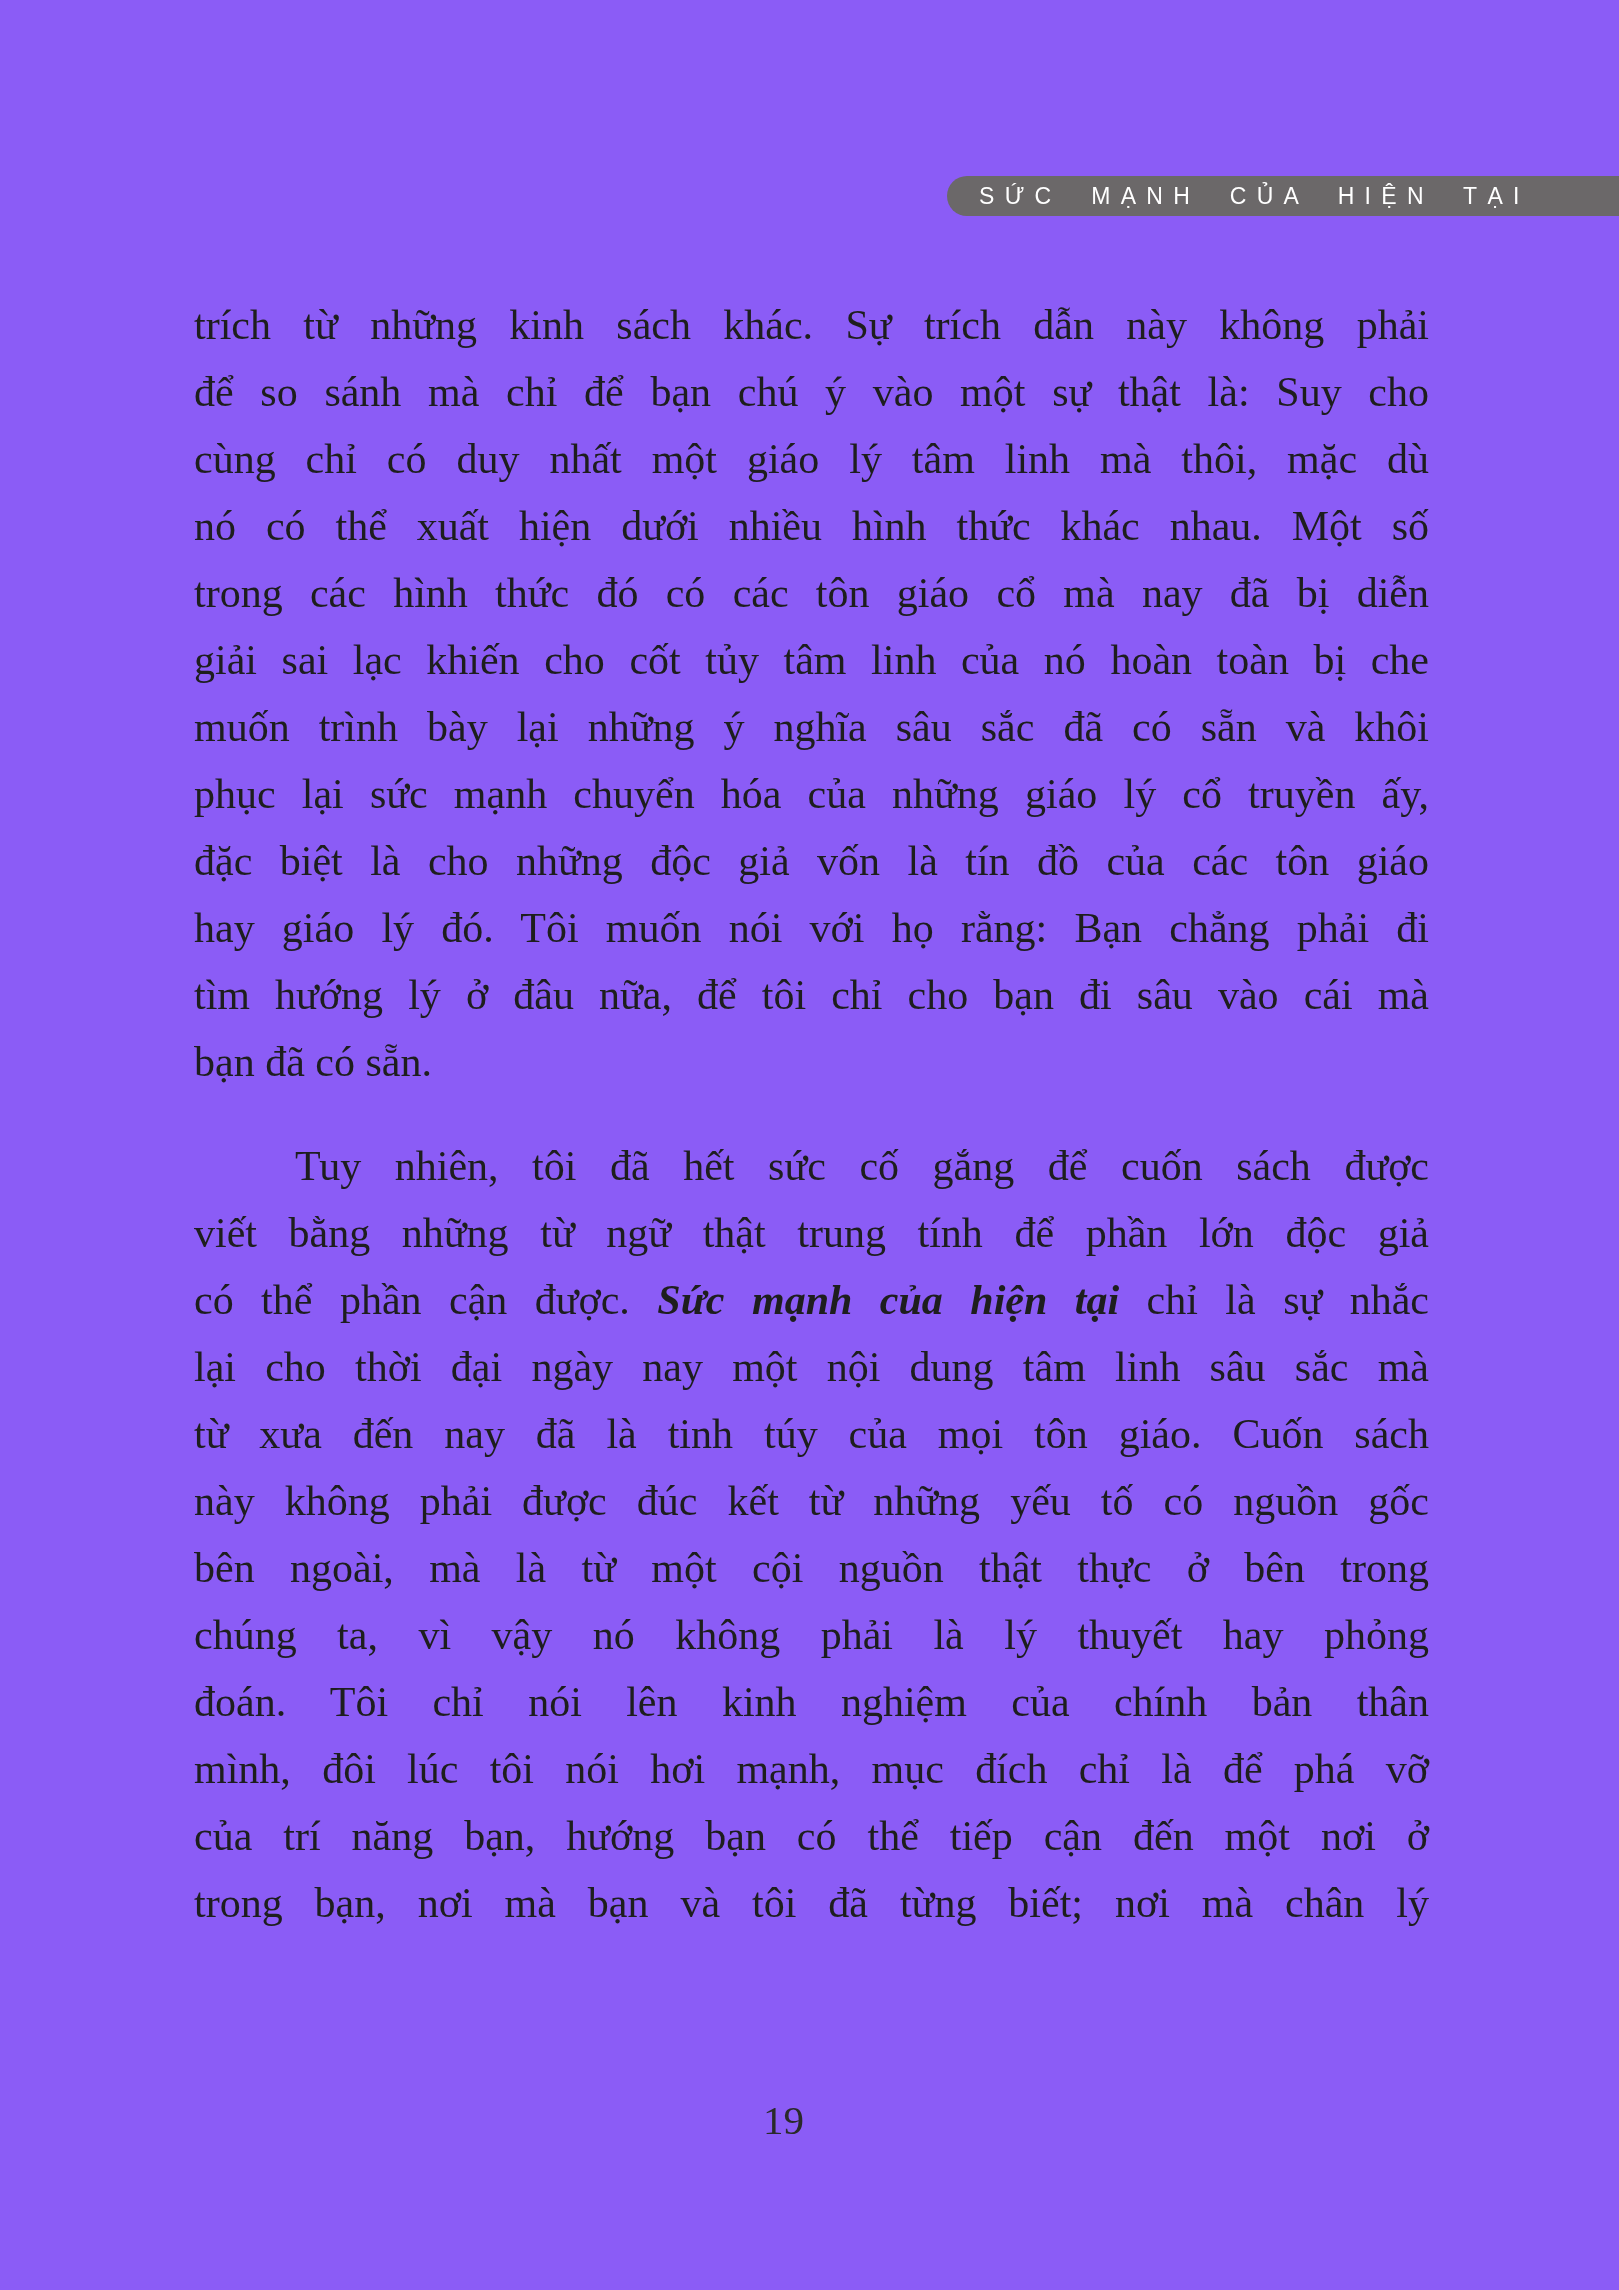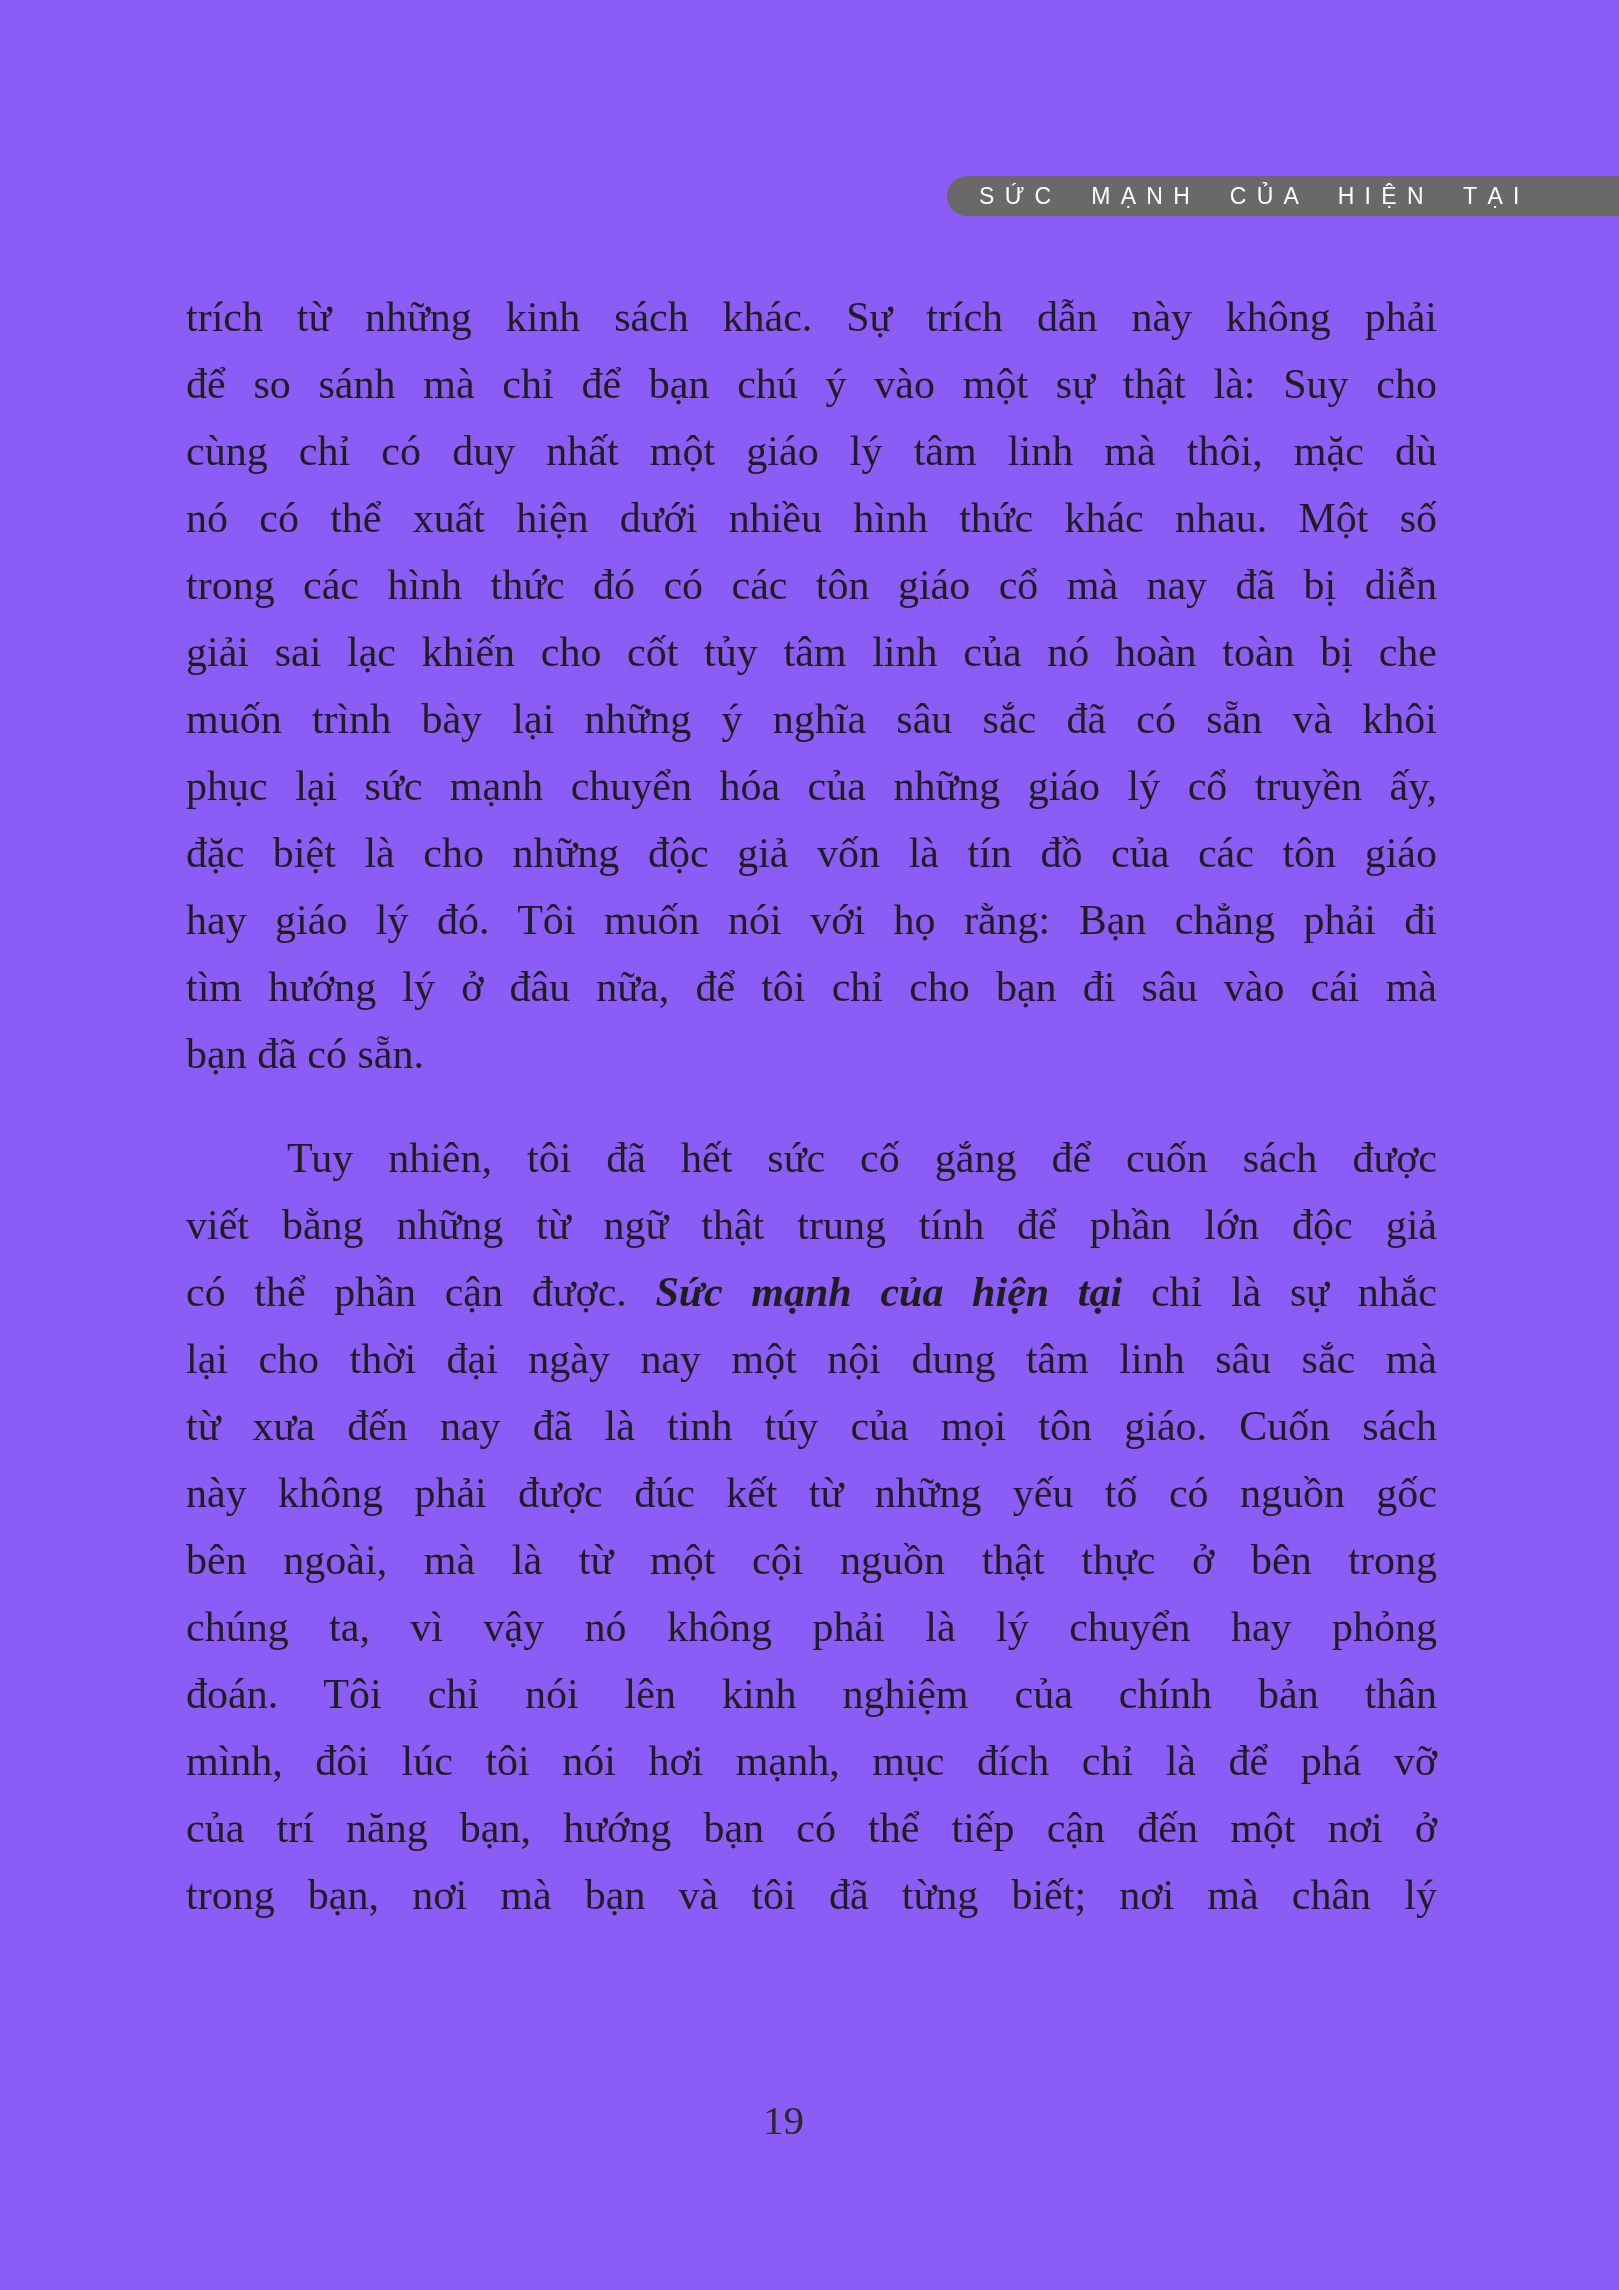--- a/index.html
+++ b/index.html
@@ -42,21 +42,21 @@
   }
   .body-text {
     position: absolute;
     left: 182px;
     top: 280px;
     width: 1259px;
     color: #1e1e1e;
     font-size: 42px;
   }
   .para {
-    margin: 4px;
+    margin: 12px;
   }
   .para2 {
     margin-top: 37px;
   }
   .line {
     height: 67px;
     line-height: 67px;
     text-align: justify;
     text-align-last: justify;
     white-space: nowrap;
@@ -108,21 +108,21 @@
     </div>
 
     <div class="para para2">
       <div class="line indented">Tuy nhiên, tôi đã hết sức cố gắng để cuốn sách được</div>
       <div class="line">viết bằng những từ ngữ thật trung tính để phần lớn độc giả</div>
       <div class="line"><span>có thể phần cận được. </span><span class="emphasis">Sức mạnh của hiện tại</span><span> chỉ là sự nhắc</span></div>
       <div class="line">lại cho thời đại ngày nay một nội dung tâm linh sâu sắc mà</div>
       <div class="line">từ xưa đến nay đã là tinh túy của mọi tôn giáo. Cuốn sách</div>
       <div class="line">này không phải được đúc kết từ những yếu tố có nguồn gốc</div>
       <div class="line">bên ngoài, mà là từ một cội nguồn thật thực ở bên trong</div>
-      <div class="line">chúng ta, vì vậy nó không phải là lý chuyển hay phỏng</div>
+      <div class="line">chúng ta, vì vậy nó không phải là lý thuyết hay phỏng</div>
       <div class="line">đoán. Tôi chỉ nói lên kinh nghiệm của chính bản thân</div>
       <div class="line">mình, đôi lúc tôi nói hơi mạnh, mục đích chỉ là để phá vỡ</div>
       <div class="line">của trí năng bạn, hướng bạn có thể tiếp cận đến một nơi ở</div>
       <div class="line">trong bạn, nơi mà bạn và tôi đã từng biết; nơi mà chân lý</div>
     </div>
 
   </div>
 
   <div class="page-number">19</div>
 

